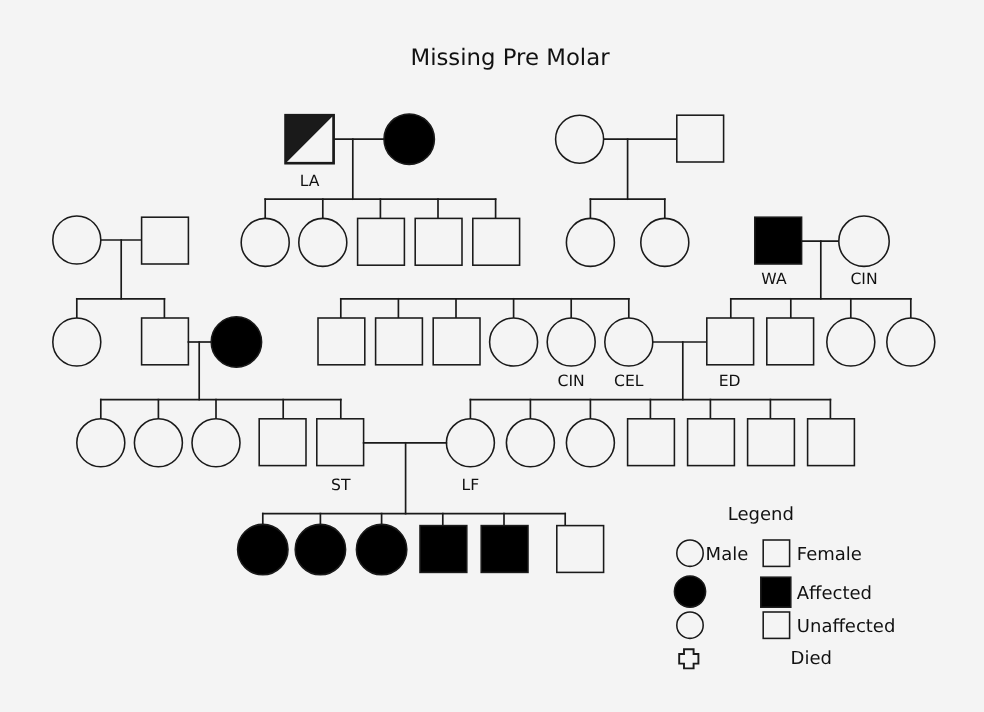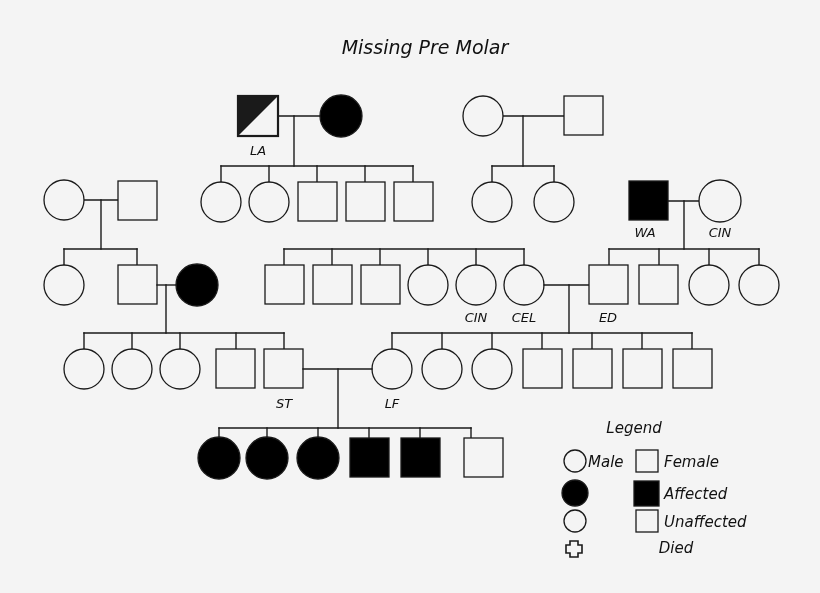--- a/index.html
+++ b/index.html
@@ -15,21 +15,20 @@
     color: #111111;
     overflow: hidden;
     position: relative;
   }
   #pedigree-root {
     position: absolute;
     left: 0;
     top: 0;
     width: 820px;
     height: 593px;
-    font-style: italic;
   }
   svg#pedigree-svg {
     display: block;
     width: 820px;
     height: 593px;
     background: #f4f4f4;
   }
   .chart-title {
     font-family: "DejaVu Sans", sans-serif;
     font-size: 19px;

